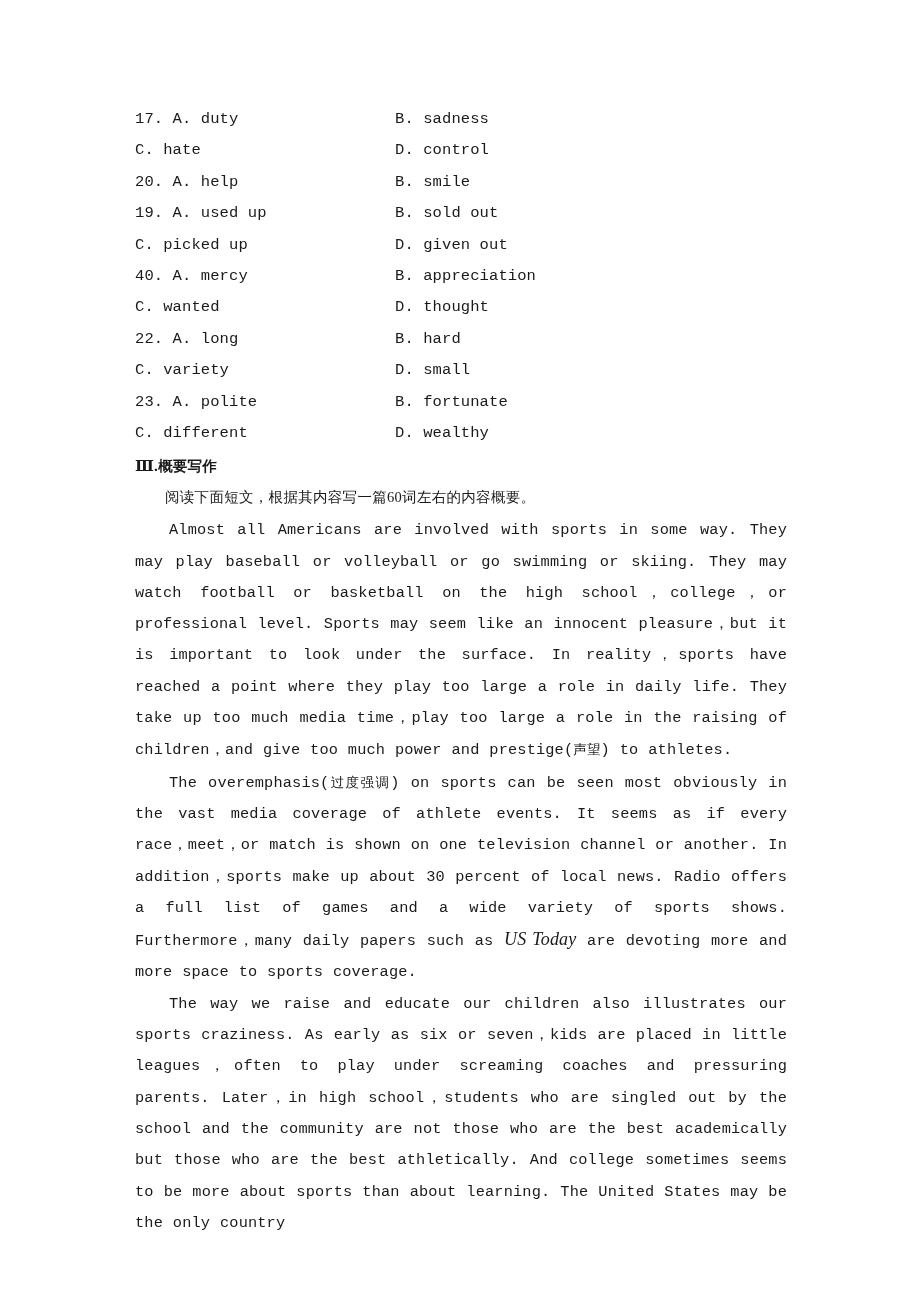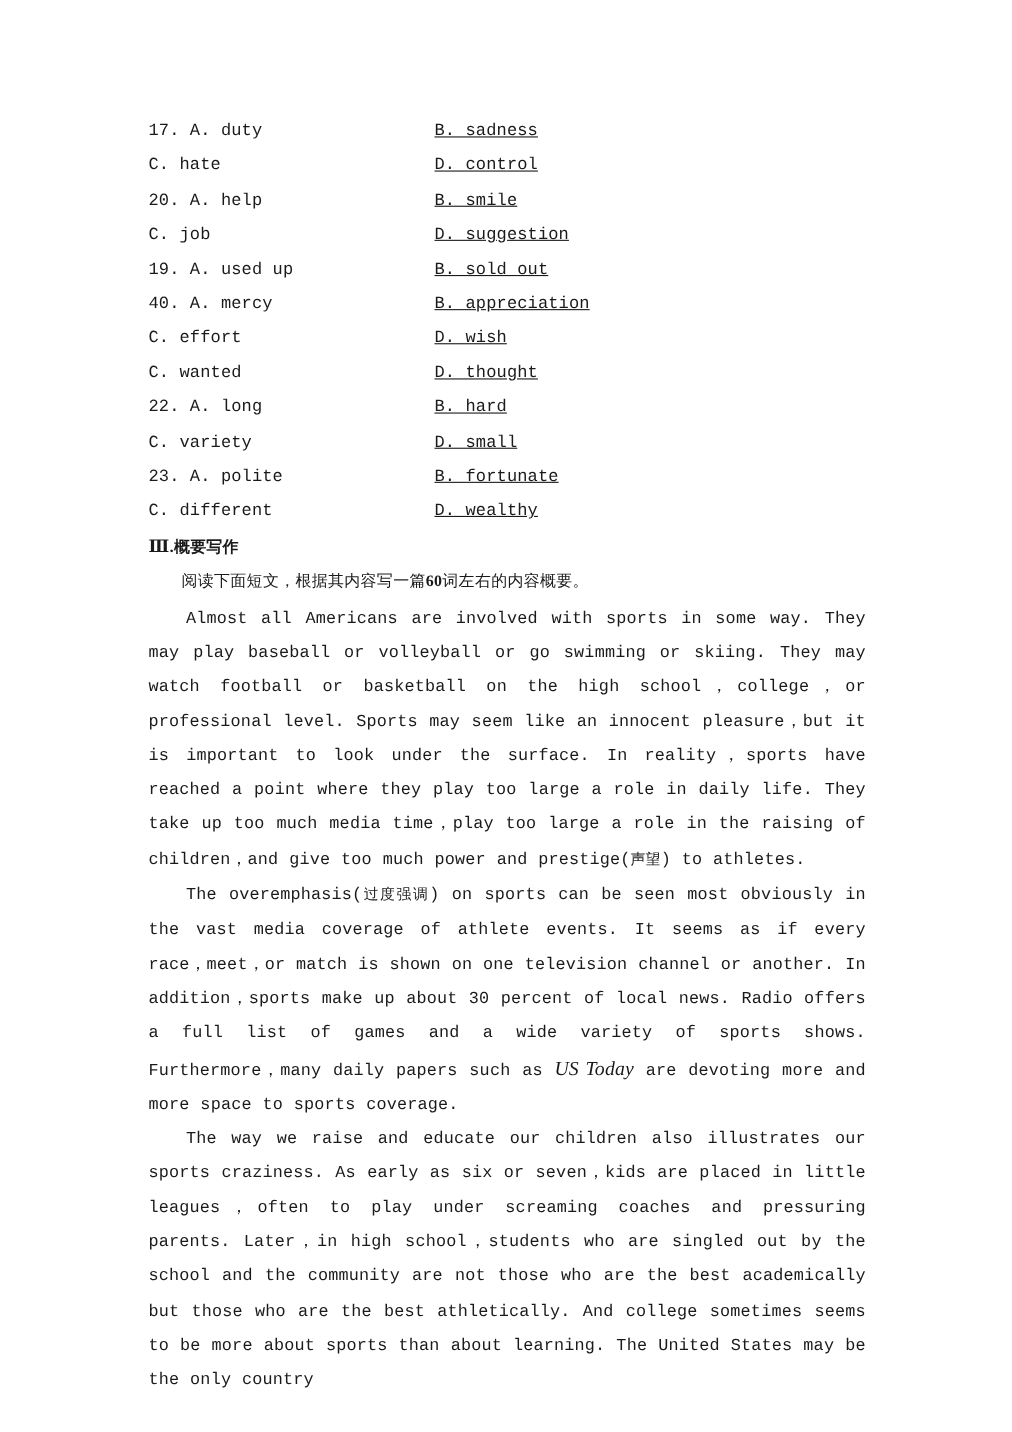--- a/index.html
+++ b/index.html
@@ -43,21 +43,20 @@
     position: absolute;
     left: 0;
     top: 0;
     letter-spacing: 0.1px;
   }
   .opt-b {
     position: absolute;
     left: 260px;
     top: 0;
     letter-spacing: 0.1px;
-    text-decoration: underline;
   }
 
   
   .section-head {
     font-size: 15.5px;
     line-height: 31px;
     margin-top: 1px;
     font-family: "Liberation Serif", "DejaVu Serif", serif;
     font-weight: bold;
     letter-spacing: 0.2px;
@@ -72,36 +71,35 @@
   
   .cn-instruction {
     font-family: "DejaVu Sans", sans-serif;
     font-size: 14.5px;
     line-height: 31px;
     text-indent: 30px;
     letter-spacing: 0.3px;
   }
   .cn-instruction .num {
     font-family: "Liberation Serif", serif;
-    font-weight: bold;
   }
 
   
   .para {
     font-size: 15.3px;
     line-height: 31.3px;
     text-align: justify;
     text-align-last: left;
     text-indent: 34px;
     letter-spacing: 0.15px;
     word-spacing: 0.5px;
     margin: 0;
   }
   .para .cn-gloss {
-    font-family: Liberation Mono, monospace;
+    font-family: Liberation Serif, serif;
     font-size: 13.5px;
   }
   .para .ital {
     font-style: italic;
     font-family: "Liberation Serif", "DejaVu Serif", serif;
     font-size: 18px;
   }
   .spacer-1 { height: 2px; }
 </style>
 </head>
@@ -118,34 +116,30 @@
       </div>
       <div class="opt-row">
         <span class="opt-a">C. hate</span>
         <span class="opt-b">D. control</span>
       </div>
       <div class="opt-row">
         <span class="opt-a">20. A. help</span>
         <span class="opt-b">B. smile</span>
       </div>
       <div class="opt-row">
-        <span class="opt-a">C. job</span>
-        <span class="opt-b">D. suggestion</span>
-      </div>
-      <div class="opt-row">
         <span class="opt-a">19. A. used up</span>
         <span class="opt-b">B. sold out</span>
       </div>
       <div class="opt-row">
+        <span class="opt-a">C. picked up</span>
+        <span class="opt-b">D. given out</span>
+      </div>
+      <div class="opt-row">
         <span class="opt-a">40. A. mercy</span>
         <span class="opt-b">B. appreciation</span>
-      </div>
-      <div class="opt-row">
-        <span class="opt-a">C. effort</span>
-        <span class="opt-b">D. wish</span>
       </div>
       <div class="opt-row">
         <span class="opt-a">C. wanted</span>
         <span class="opt-b">D. thought</span>
       </div>
       <div class="opt-row">
         <span class="opt-a">22. A. long</span>
         <span class="opt-b">B. hard</span>
       </div>
       <div class="opt-row">

